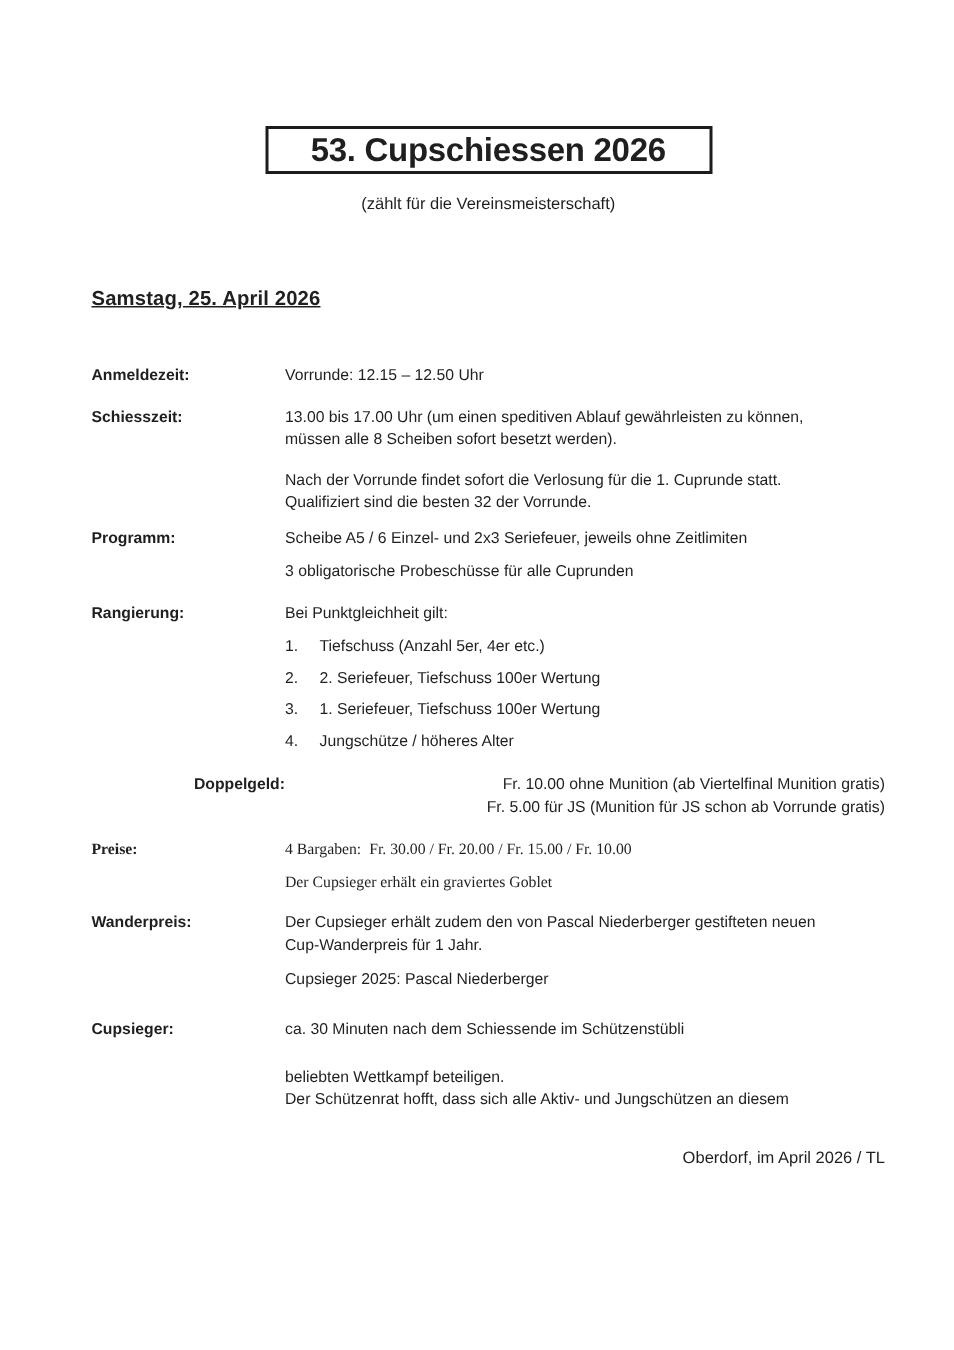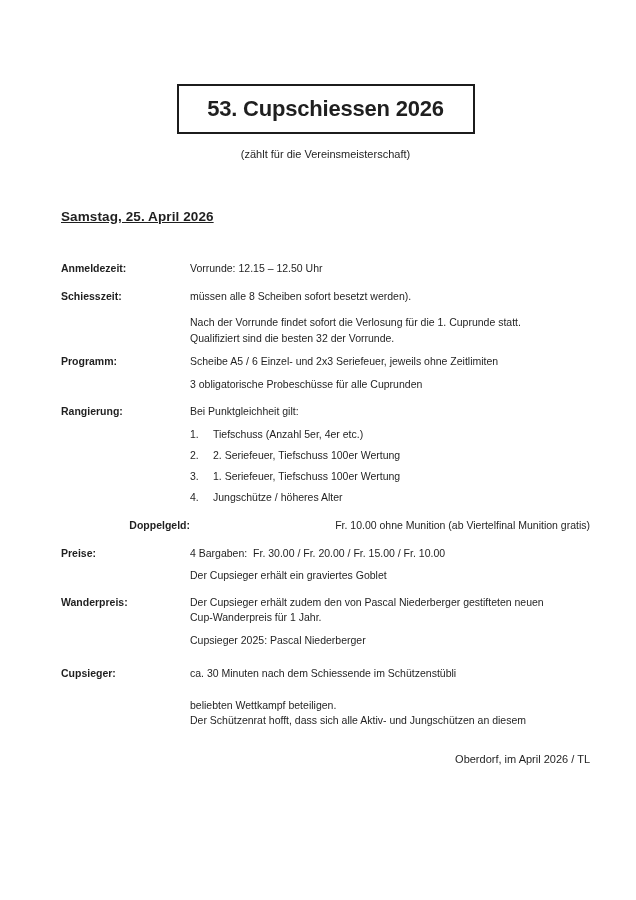--- a/index.html
+++ b/index.html
@@ -17,21 +17,21 @@
   }
   .page {
     box-sizing: border-box;
     width: 636px;
     height: 900px;
     padding: 84px 46px 0 61px;
   }
   .title-box {
     box-sizing: border-box;
     width: 298px;
-    height: 50px;
+    height: 32px;
     margin: 0 auto;
     border: 2px solid #1c1c1c;
     display: flex;
     align-items: center;
     justify-content: center;
   }
   .title-box .title-text {
     font-size: 22px;
     font-weight: 700;
     letter-spacing: -0.2px;
@@ -81,21 +81,21 @@
     white-space: pre;
   }
   .numitem .txt { white-space: pre; }
   
   .s0 { margin-top: 12px; }
   .s1 { margin-top: 12px; }
   .s2 { margin-top: 11px; }
   .s3 { margin-top: 8px; }
   .s4 { margin-top: 12px; }
   .s5 { margin-top: 13px; text-align: right; }
-  .s6 { margin-top: 12px; }
+  .s6 { margin-top: 12px; font-family: Liberation Serif, serif; }
   .s7 { margin-top: 11px; }
   .s8 { margin-top: 18px; }
   .s9 { margin-top: 16px; }
   .footer {
     margin-top: 24px;
     text-align: right;
     font-size: 11px;
     white-space: pre;
   }
 </style>
@@ -114,20 +114,21 @@
         <div class="value">
           <div class="para">
             <div class="line">Vorrunde: 12.15 – 12.50 Uhr</div>
           </div>
         </div>
       </div>
       <div class="row s1">
         <div class="label">Schiesszeit:</div>
         <div class="value">
           <div class="para">
+            <div class="line">13.00 bis 17.00 Uhr (um einen speditiven Ablauf gewährleisten zu können,</div>
             <div class="line">müssen alle 8 Scheiben sofort besetzt werden).</div>
           </div>
         </div>
       </div>
       <div class="row s2">
         <div class="label"></div>
         <div class="value">
           <div class="para">
             <div class="line">Nach der Vorrunde findet sofort die Verlosung für die 1. Cuprunde statt.</div>
             <div class="line">Qualifiziert sind die besten 32 der Vorrunde.</div>
@@ -169,20 +170,21 @@
               <span class="txt">Jungschütze / höheres Alter</span>
             </div>
           </div>
         </div>
       </div>
       <div class="row s5">
         <div class="label">Doppelgeld:</div>
         <div class="value">
           <div class="para">
             <div class="line">Fr. 10.00 ohne Munition (ab Viertelfinal Munition gratis)</div>
+            <div class="line">Fr. 5.00 für JS (Munition für JS schon ab Vorrunde gratis)</div>
           </div>
         </div>
       </div>
       <div class="row s6">
         <div class="label">Preise:</div>
         <div class="value">
           <div class="para">
             <div class="line">4 Bargaben:  Fr. 30.00 / Fr. 20.00 / Fr. 15.00 / Fr. 10.00</div>
           </div>
           <div class="para">

